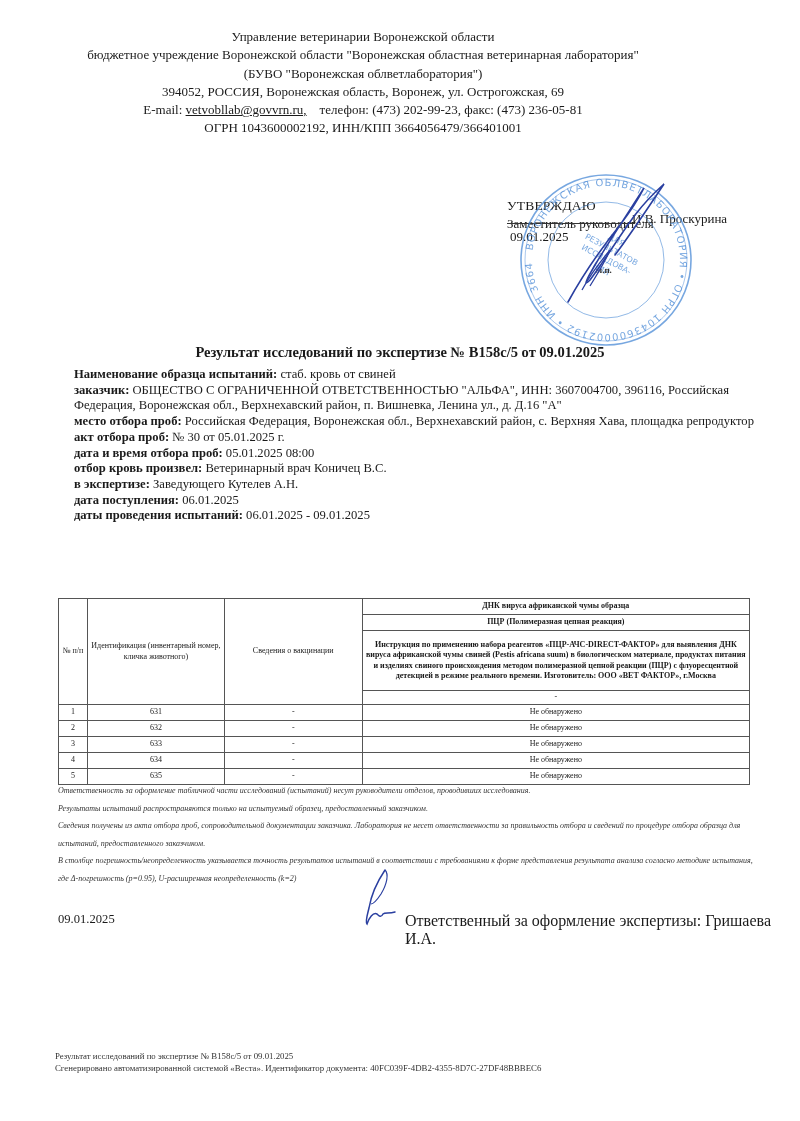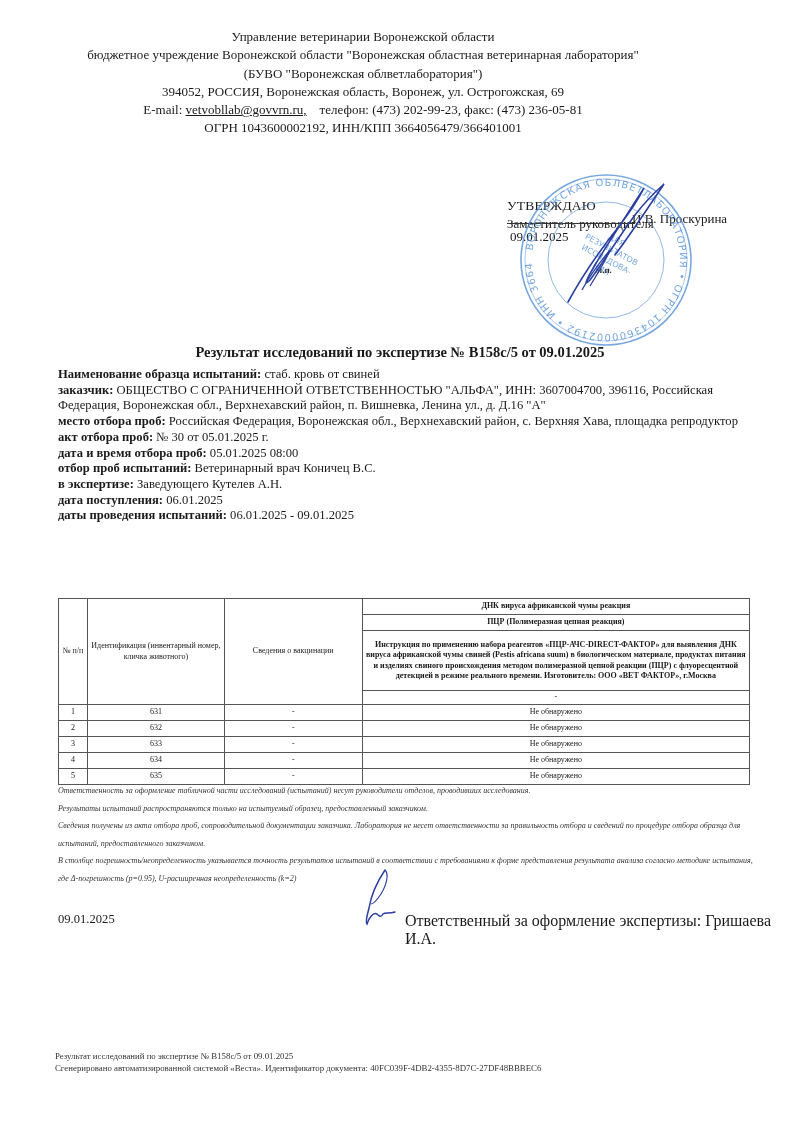--- a/index.html
+++ b/index.html
@@ -12,21 +12,21 @@
   .approve { position: absolute; left: 507px; top: 157px; font-size: 13px; line-height: 18px; margin-top: 40px; }
   .approve .title { font-size: 13.5px; letter-spacing: 0.2px; }
   .sig-line { position: absolute; left: 507px; top: 223px; width: 128px; border-top: 1px solid #333; }
   .approve-name { position: absolute; left: 632px; top: 211px; font-size: 13px; }
   .approve-date { position: absolute; left: 510px; top: 229px; font-size: 13px; }
   .stamp { position: absolute; left: 518px; top: 172px; width: 176px; height: 176px; }
   .mp { position: absolute; left: 596px; top: 265px; font-size: 9px; font-weight: bold; color: #333; }
   .doc-title { position: absolute; left: 0; top: 344px; width: 800px; text-align: center;
                font-size: 14.5px; font-weight: bold; }
   .fields { position: absolute; left: 58px; top: 367px; width: 700px; font-size: 12.6px; line-height: 15.7px; }
-  .fields .f { display: block; }
+  .fields .f { display: block; margin-left: 16px; }
   .fields b { font-weight: bold; }
   table.res { position: absolute; left: 58px; top: 598px; width: 692px; border-collapse: collapse;
               font-size: 8px; line-height: 10.5px; }
   table.res td, table.res th { border: 1px solid #555; text-align: center; padding: 0 3px; font-weight: normal; }
   table.res th { font-weight: bold; }
   table.res .hd { font-weight: normal; }
   table.res tr.data td { height: 15px; }
   .notes { position: absolute; left: 58px; top: 782px; width: 700px; font-size: 8px; line-height: 17.5px; color: #333; font-style: italic; }
   .notes .n { display: block; }
   .foot-date { position: absolute; left: 58px; top: 912px; font-size: 12.6px; }
@@ -84,39 +84,39 @@
 </svg>
 
 <div class="doc-title">Результат исследований по экспертизе № В158с/5 от 09.01.2025</div>
 
 <div class="fields">
   <span class="f"><b>Наименование образца испытаний:</b><span> стаб. кровь от свиней</span></span>
   <span class="f"><b>заказчик:</b><span> ОБЩЕСТВО С ОГРАНИЧЕННОЙ ОТВЕТСТВЕННОСТЬЮ "АЛЬФА", ИНН: 3607004700, 396116, Российская Федерация, Воронежская обл., Верхнехавский район, п. Вишневка, Ленина ул., д. Д.16 "А"</span></span>
   <span class="f"><b>место отбора проб:</b><span> Российская Федерация, Воронежская обл., Верхнехавский район, с. Верхняя Хава, площадка репродуктор</span></span>
   <span class="f"><b>акт отбора проб:</b><span> № 30 от 05.01.2025 г.</span></span>
   <span class="f"><b>дата и время отбора проб:</b><span> 05.01.2025 08:00</span></span>
-  <span class="f"><b>отбор проб испытаний:</b><span> Ветеринарный врач Коничец В.С.</span></span>
+  <span class="f"><b>отбор кровь произвел:</b><span> Ветеринарный врач Коничец В.С.</span></span>
   <span class="f"><b>в экспертизе:</b><span> Заведующего Кутелев А.Н.</span></span>
   <span class="f"><b>дата поступления:</b><span> 06.01.2025</span></span>
   <span class="f"><b>даты проведения испытаний:</b><span> 06.01.2025 - 09.01.2025</span></span>
 </div>
 
 <table class="res">
   <colgroup>
     <col style="width:29px">
       <col style="width:137px">
       <col style="width:138px">
       <col style="width:388px">
   </colgroup>
   <tbody>
       <tr style="height:16px">
     <th class="hd" rowspan="4">№ п/п</th>
     <th class="hd" rowspan="4">Идентификация (инвентарный номер, кличка животного)</th>
     <th class="hd" rowspan="4">Сведения о вакцинации</th>
-    <th>ДНК вируса африканской чумы реакция</th>
+    <th>ДНК вируса африканской чумы образца</th>
   </tr>
   <tr style="height:16px">
     <th>ПЦР (Полимеразная цепная реакция)</th>
   </tr>
   <tr style="height:60px">
     <th>Инструкция по применению набора реагентов «ПЦР-АЧС-DIRECT-ФАКТОР» для выявления ДНК вируса африканской чумы свиней (Pestis africana suum) в биологическом материале, продуктах питания и изделиях свиного происхождения методом полимеразной цепной реакции (ПЦР) с флуоресцентной детекцией в режиме реального времени. Изготовитель: ООО «ВЕТ ФАКТОР», г.Москва</th>
   </tr>
   <tr style="height:14px">
     <td>-</td>
   </tr>

